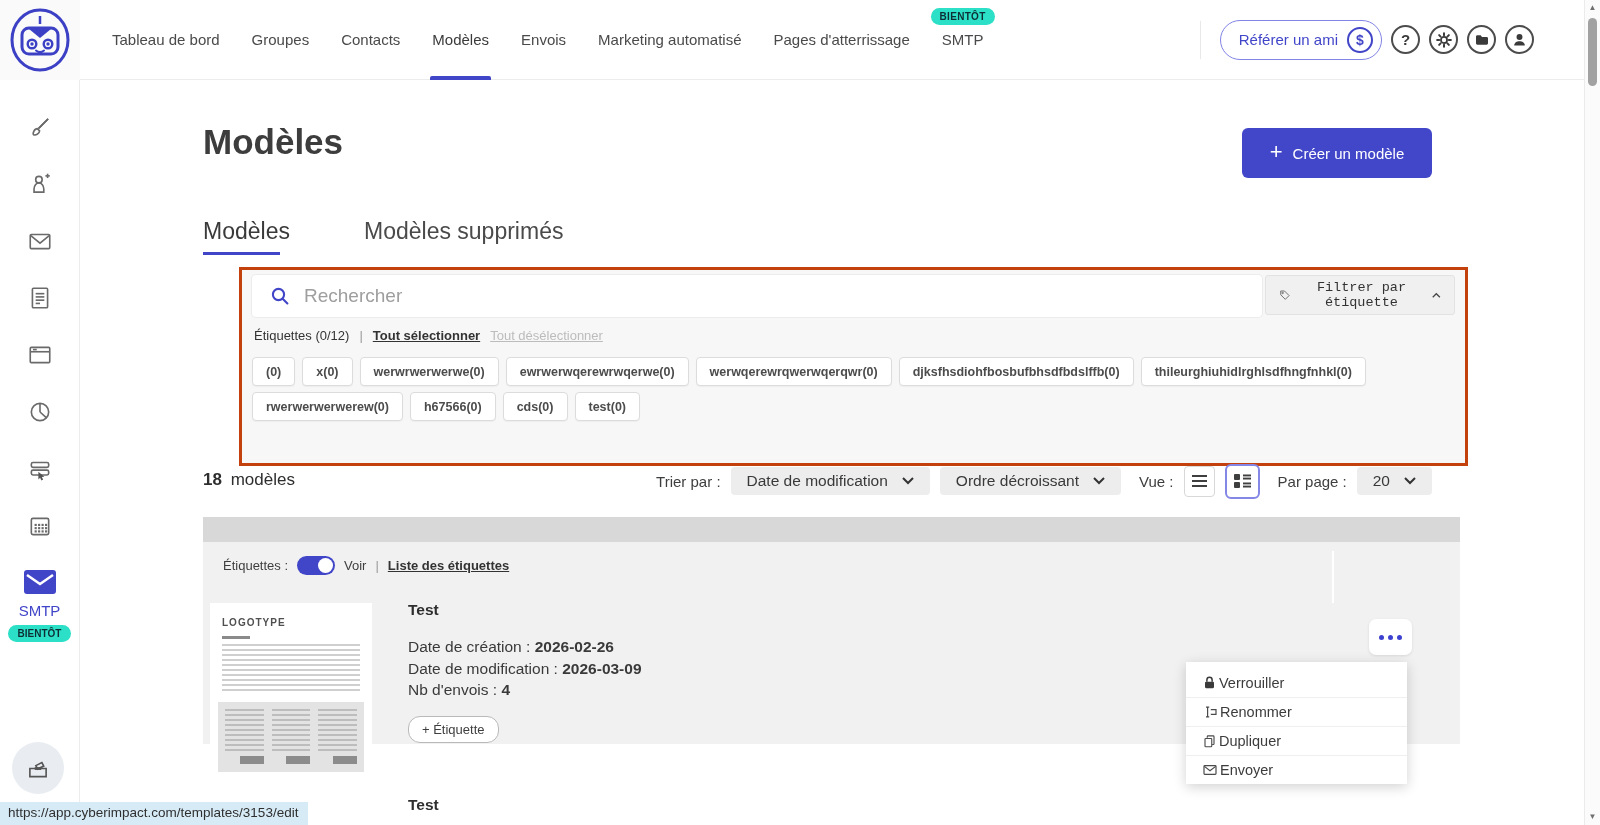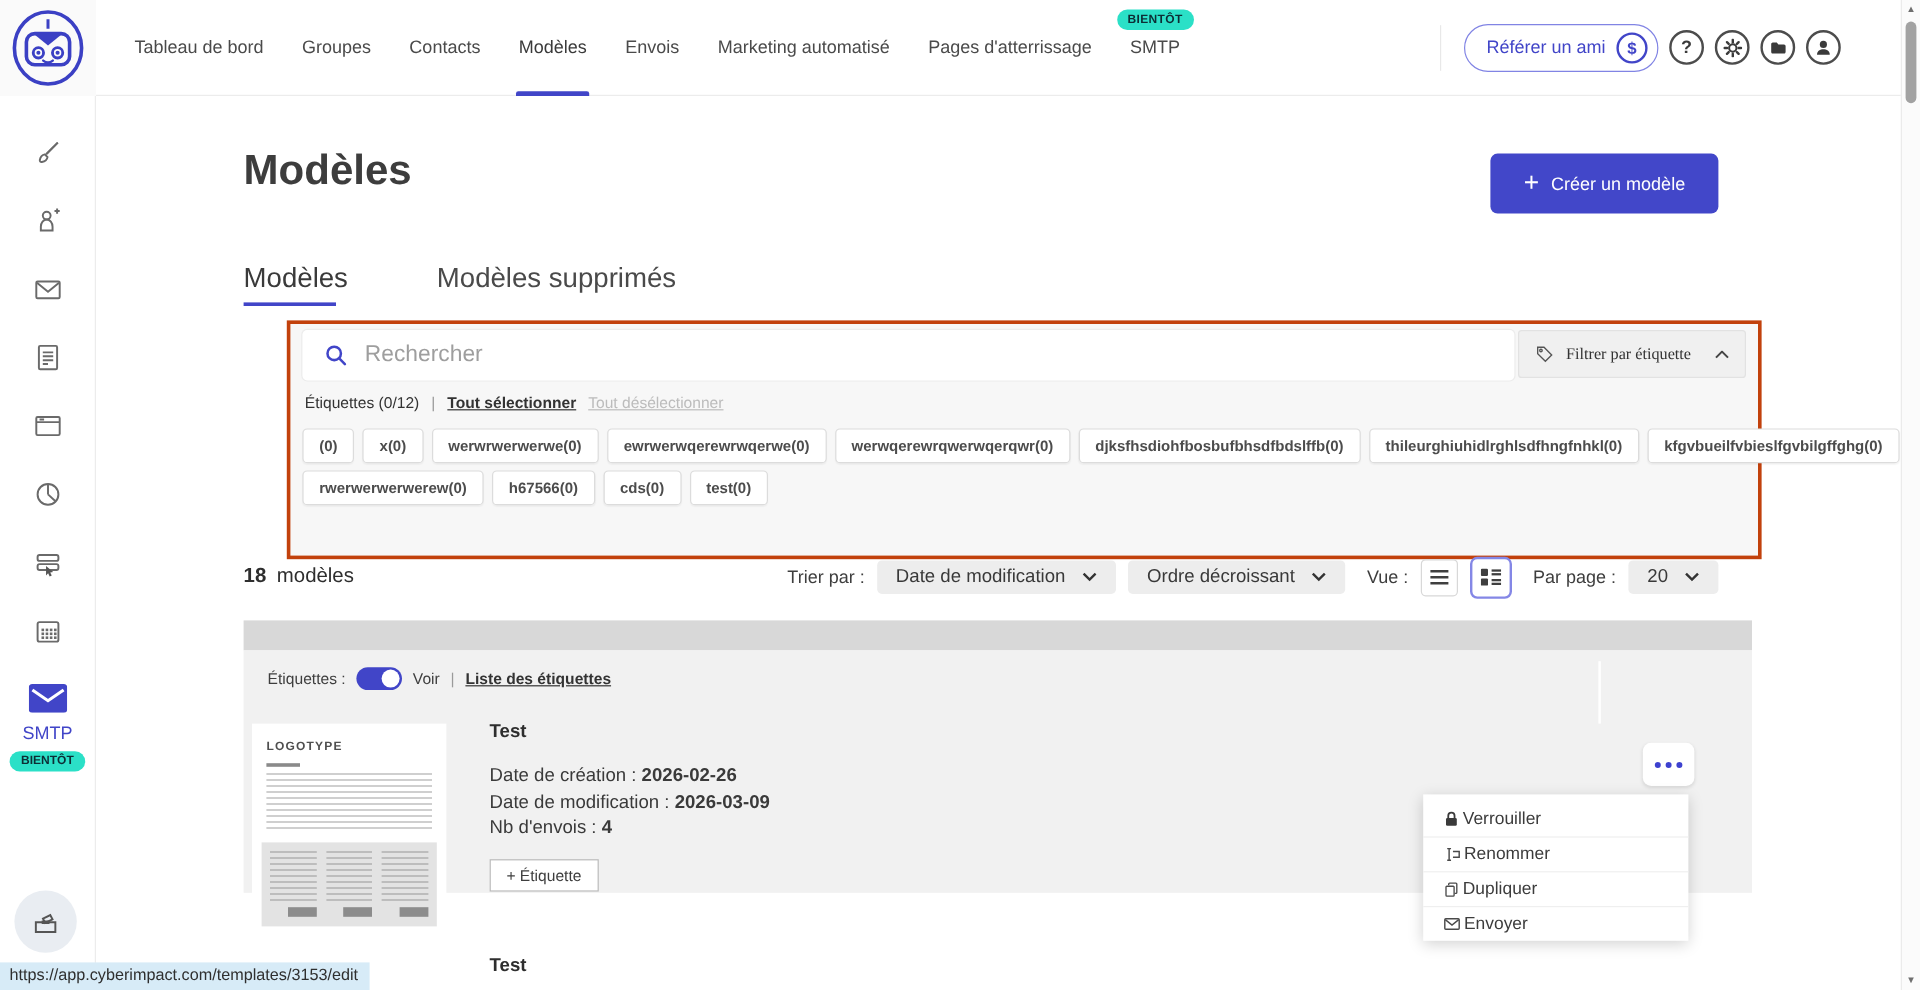--- a/index.html
+++ b/index.html
@@ -64,21 +64,21 @@
   .filter-panel { position:absolute; left:203px; top:267px; width:1229px; height:199px;
              background:#f7f7f7; border:3px solid #c2410c;margin-left:36px; }
   .search-box { position:absolute; left:10px; top:5px; width:1010px; height:42px; background:#fff;
              border-radius:4px; box-shadow:0 0 0 1px #ececec; display:flex; align-items:center;
              padding-left:18px; gap:14px; }
   .search-input { border:none; outline:none; background:transparent; font-size:19px; color:#333;
              width:860px; font-family:inherit; }
   .search-input::placeholder { color:#9e9e9e; }
   .filter-tag-btn { position:absolute; right:10px; top:5px; width:190px; height:40px; background:#f0f0f0;
              border:1px solid #e2e2e2; border-radius:3px; display:flex; align-items:center; gap:10px;
-             padding:0 13px; font-size:13.5px; color:#333; cursor:pointer; font-family:Liberation Serif, serif; }
+             padding:0 13px; font-size:13.5px; color:#333; cursor:pointer; font-family:Liberation Mono, monospace; }
   .tags-row { position:absolute; left:12px; top:58px; display:flex; align-items:center; gap:10px;
              font-size:13px; color:#333; }
   .link-strong { font-weight:bold; text-decoration:underline; color:#333; cursor:pointer; }
   .link-muted { text-decoration:underline; color:#bcbcbc; cursor:pointer; }
   .sep { color:#9a9a9a; }
   .chips-row { position:absolute; left:10px; display:flex; gap:7px; }
   .chips-row.r1 { top:87px; }
   .chips-row.r2 { top:122px; }
   .chip { height:29px; background:#fff; border:1px solid #dcdcdc; border-radius:4px; padding:0 13px;
              font-size:12.5px; font-weight:bold; color:#4c4c4c; display:flex; align-items:center;
@@ -111,21 +111,21 @@
              background:repeating-linear-gradient(#cfcfcf 0 2px, transparent 2px 5px); }
   .thumb-grid { margin:0 8px; background:#e3e3e3; height:70px; display:flex; gap:8px; padding:7px; }
   .thumb-col { flex:1; display:flex; flex-direction:column; }
   .thumb-col-lines { height:42px;
              background:repeating-linear-gradient(#bdbdbd 0 2px, transparent 2px 5px); }
   .thumb-btn { width:24px; height:8px; background:#8c8c8c; margin-left:auto; margin-top:5px; }
 
   .row-details { position:absolute; left:205px; top:59px; }
   .t-title { font-size:15.5px; font-weight:bold; color:#2e2e2e; margin-bottom:17px; }
   .t-line { font-size:15.5px; color:#3a3a3a; line-height:21.5px; }
-  .add-tag-btn { margin-top:15px; background:#fff; border:1px solid #b9b9b9; border-radius:0;
+  .add-tag-btn { margin-top:15px; background:#fff; border:1px solid #b9b9b9; border-radius:12px;
              padding:5px 13px; font-size:13px; color:#3e3e3e; cursor:pointer; font-family:inherit; }
 
   .dots-btn { position:absolute; left:1369px; top:619px; width:43px; height:36px; background:#fff;
              border-radius:7px; box-shadow:0 1px 3px rgba(0,0,0,.1); display:flex; align-items:center;
              justify-content:center; gap:4px; cursor:pointer; z-index:15; }
   .dot { width:5px; height:5px; border-radius:50%; background:#3d41cf; }
 
   .context-menu { position:absolute; left:1186px; top:662px; width:221px; background:#fff;
              box-shadow:0 3px 12px rgba(0,0,0,.18); padding-top:6px; z-index:30; }
   .menu-item { display:flex; align-items:center; gap:2px; height:29px; padding:0 16px;
@@ -345,21 +345,20 @@
     </div>
 
     <div class="chips-row r1">
       <span class="chip">(0)</span>
       <span class="chip">x(0)</span>
       <span class="chip">werwrwerwerwe(0)</span>
       <span class="chip">ewrwerwqerewrwqerwe(0)</span>
       <span class="chip">werwqerewrqwerwqerqwr(0)</span>
       <span class="chip">djksfhsdiohfbosbufbhsdfbdslffb(0)</span>
       <span class="chip">thileurghiuhidlrghlsdfhngfnhkl(0)</span>
-      <span class="chip">kfgvbueilfvbieslfgvbilgffghg(0)</span>
     </div>
     <div class="chips-row r2">
       <span class="chip">rwerwerwerwerew(0)</span>
       <span class="chip">h67566(0)</span>
       <span class="chip">cds(0)</span>
       <span class="chip">test(0)</span>
     </div>
   </div>
 
   <div class="count-line">

